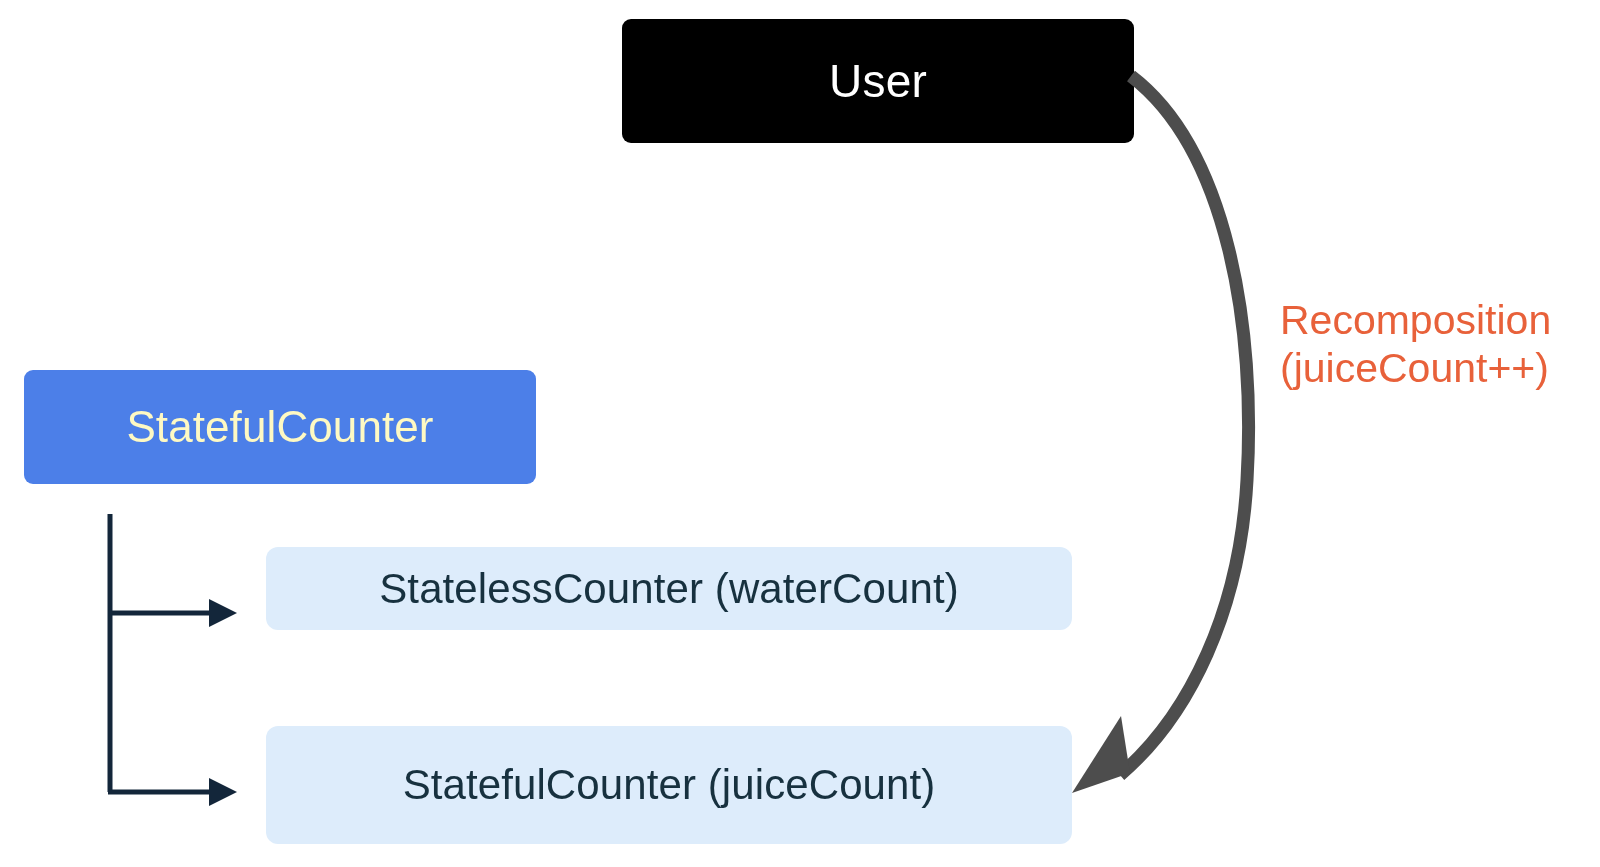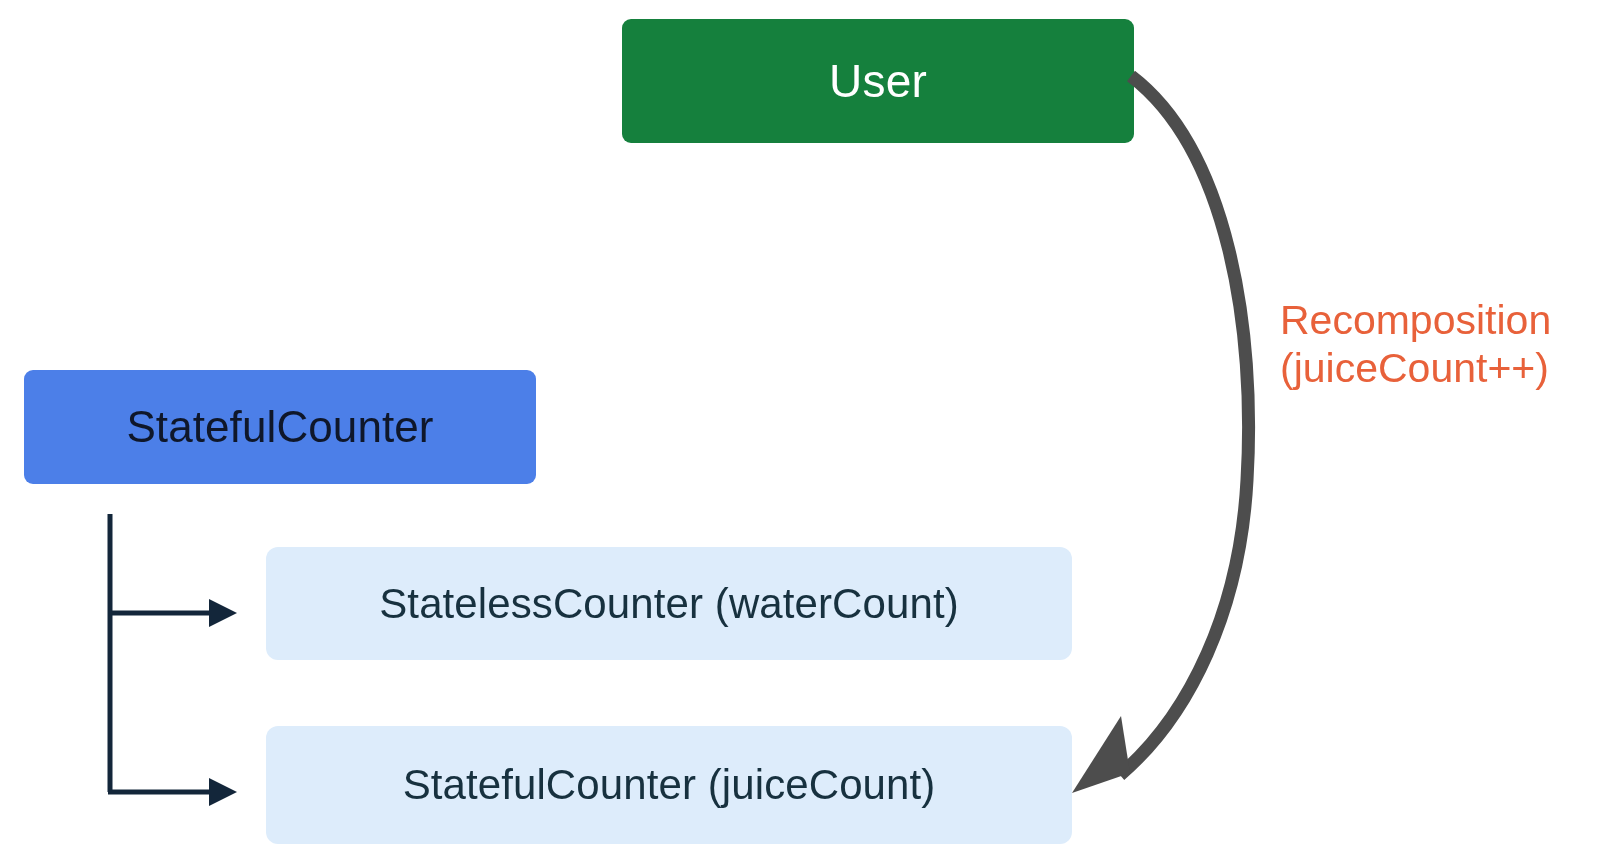--- a/index.html
+++ b/index.html
@@ -28,51 +28,52 @@
     box-sizing: border-box;
     border-radius: 10px;
     white-space: nowrap;
   }
 
   .node-user {
     left: 622px;
     top: 19px;
     width: 512px;
     height: 124px;
-    background: #15803d;
+    background: #000000;
     border-radius: 9px;
+    text-decoration: underline;
   }
   .node-user .node-label {
     color: #ffffff;
     font-size: 46px;
     font-weight: 400;
     letter-spacing: 0.2px;
   }
 
   .node-stateful {
     left: 24px;
     top: 370px;
     width: 512px;
     height: 114px;
     background: #4c7fe8;
     border-radius: 9px;
   }
   .node-stateful .node-label {
-    color: #0f172a;
+    color: #fef9c3;
     font-size: 44px;
     font-weight: 400;
     letter-spacing: 0.1px;
   }
 
   .node-stateless {
     background: #ddecfb;
     border-radius: 12px;
     left: 266px;
     width: 806px;
-    height: 113px;
+    height: 83px;
   }
   .node-stateless .node-label {
     color: #17313f;
     font-size: 42px;
     font-weight: 400;
     letter-spacing: 0.1px;
   }
   .node-water { top: 547px; }
   .node-juice { top: 726px; width: 806px; height: 118px; }
 

